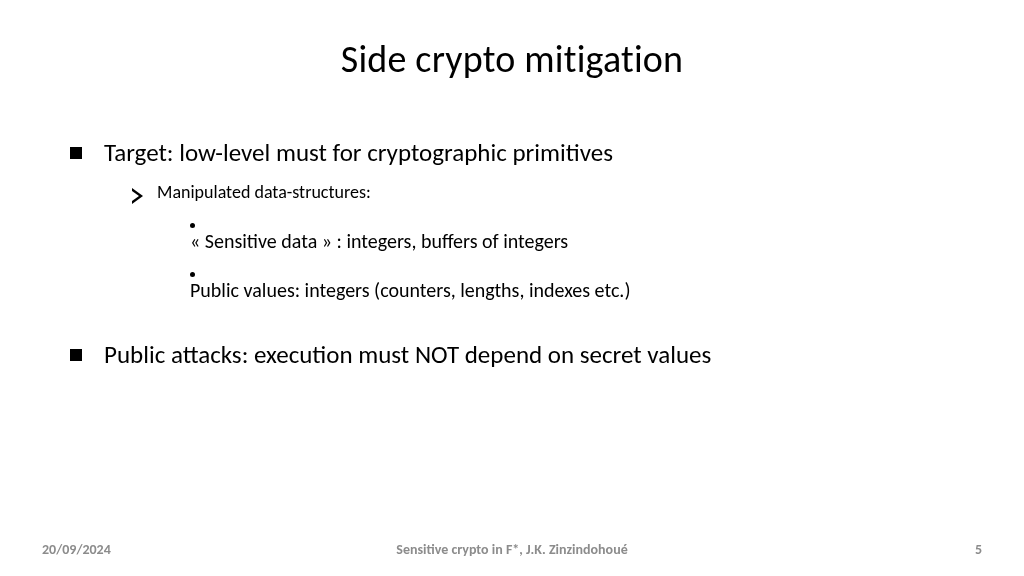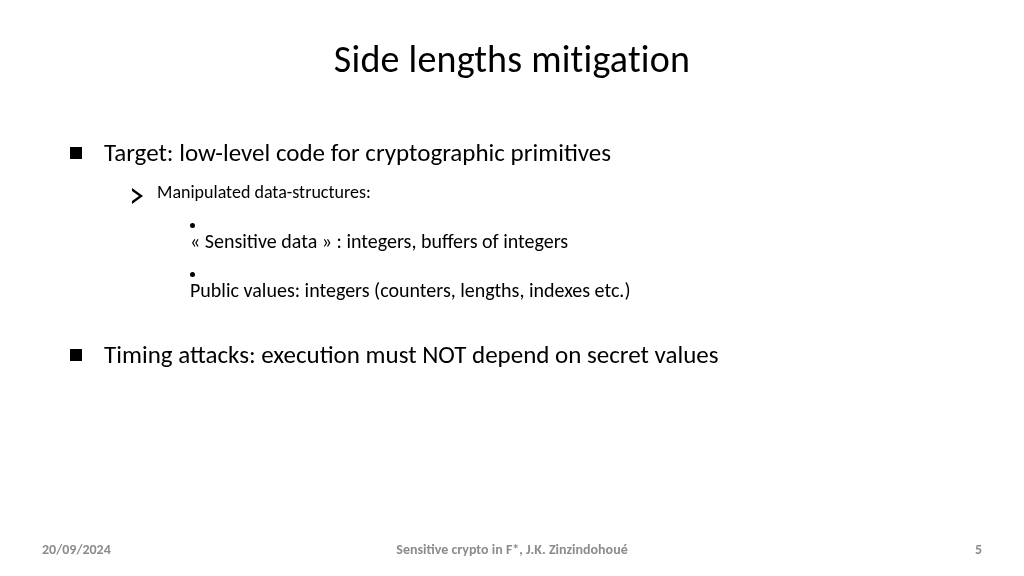--- a/index.html
+++ b/index.html
@@ -19,27 +19,27 @@
   .lvl3 .text { font-size: 20px; }
   .spacer { height: 28px; }
   .footer { position: absolute; bottom: 18px; left: 0; right: 0; display: flex; justify-content: space-between; align-items: center; padding: 0 42px; font-size: 14px; color: #8c8c8c; font-weight: bold; }
   .footer-center { position: absolute; left: 0; right: 0; text-align: center; }
   .footer-left, .footer-right { position: relative; z-index: 1; }
 </style>
 </head>
 <body>
 
 <div class="slide">
-  <div class="title">Side lengths mitigation</div>
+  <div class="title">Side crypto mitigation</div>
 
   <div class="content">
 
     <div class="lvl1">
       <div class="bullet"></div>
-      <div class="text">Target: low-level code for cryptographic primitives</div>
+      <div class="text">Target: low-level must for cryptographic primitives</div>
     </div>
 
     <div class="lvl2">
       <div class="chevron"></div>
       <div class="text">Manipulated data-structures:</div>
     </div>
 
     <div class="lvl3">
       <div class="dot"></div>
       <div class="text">« Sensitive data » : integers, buffers of integers</div>
@@ -47,21 +47,21 @@
 
     <div class="lvl3">
       <div class="dot"></div>
       <div class="text">Public values: integers (counters, lengths, indexes etc.)</div>
     </div>
 
     <div class="spacer"></div>
 
     <div class="lvl1">
       <div class="bullet"></div>
-      <div class="text">Timing attacks: execution must NOT depend on secret values</div>
+      <div class="text">Public attacks: execution must NOT depend on secret values</div>
     </div>
 
   </div>
 
   <div class="footer">
     <div class="footer-left">20/09/2024</div>
     <div class="footer-center">Sensitive crypto  in F*, J.K. Zinzindohoué</div>
     <div class="footer-right">5</div>
   </div>
 </div>

